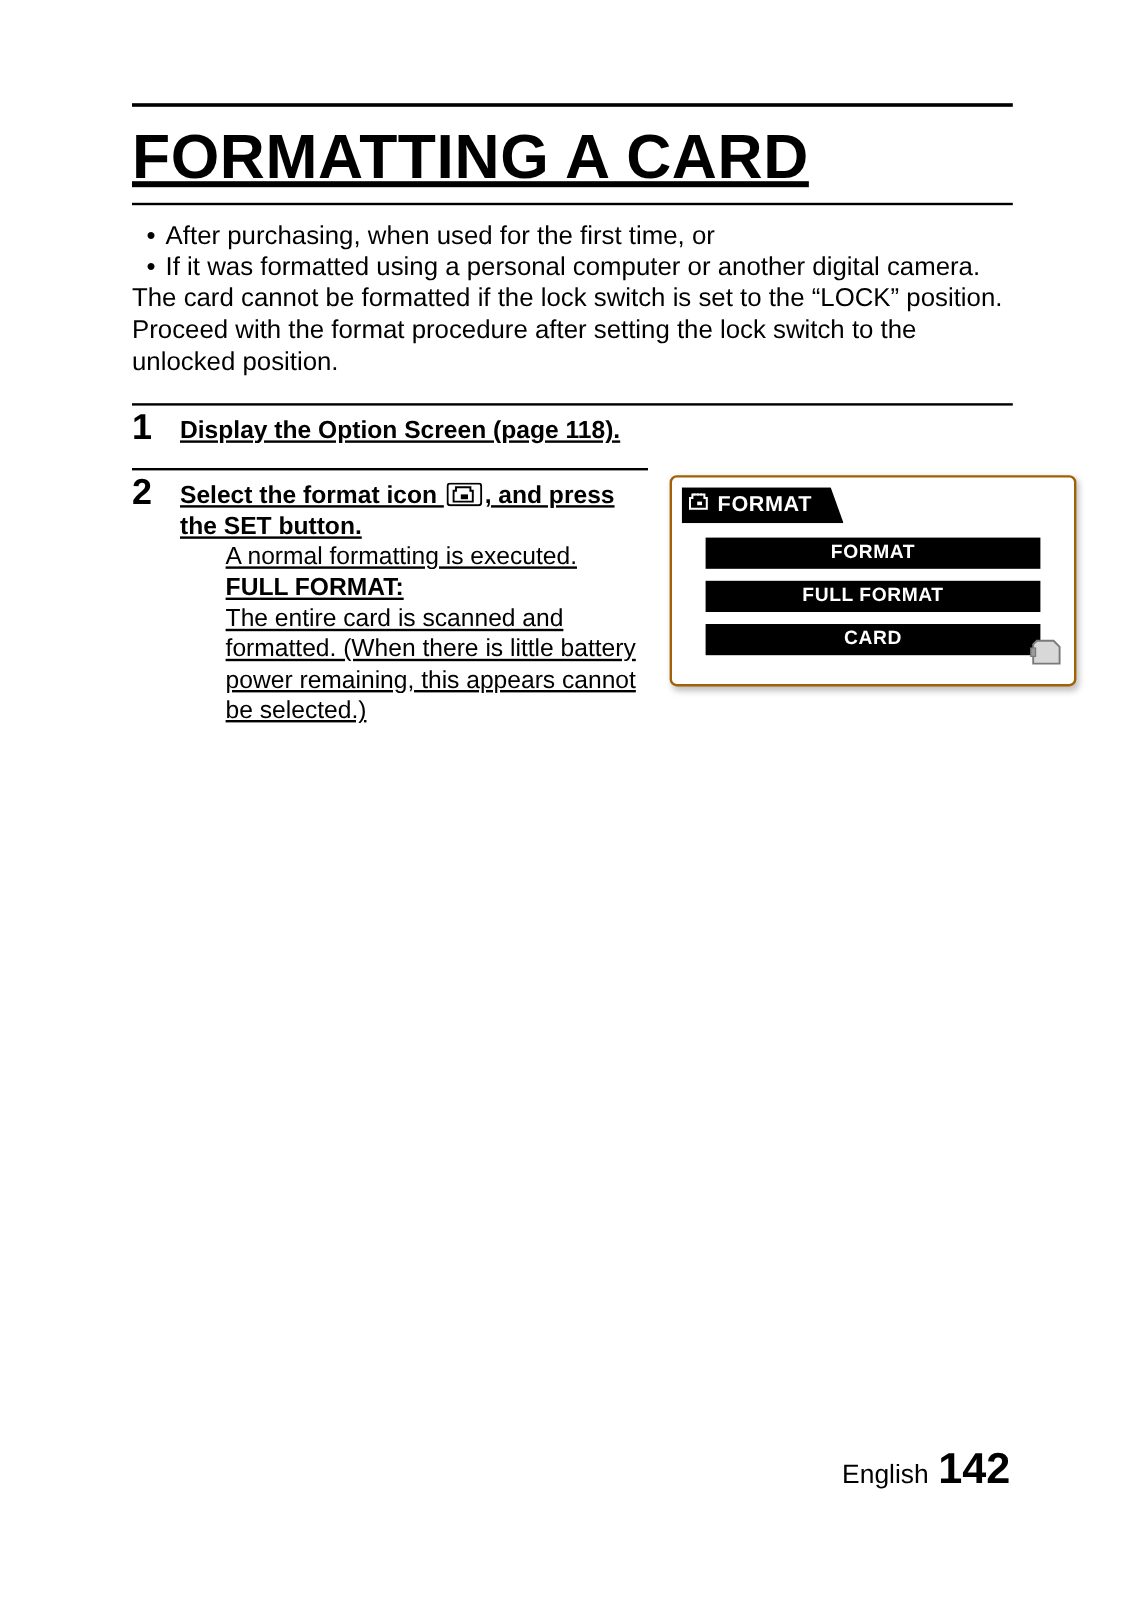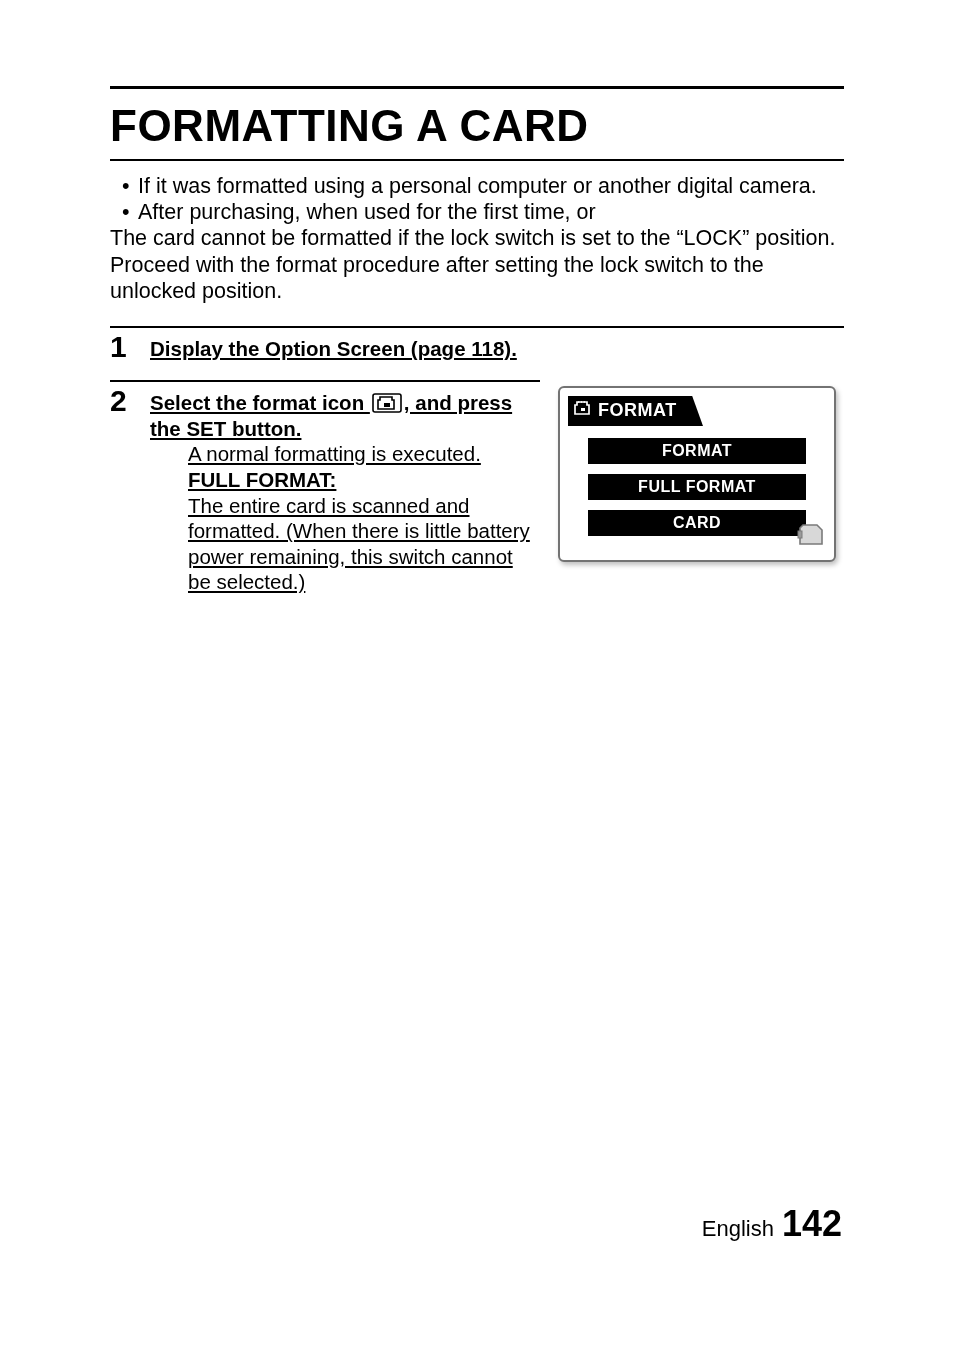--- a/index.html
+++ b/index.html
@@ -9,24 +9,25 @@
       background: #fff;
       font-family: Arial, Helvetica, sans-serif;
       color: #000;
       position: relative;
       padding: 86px 110px 60px 110px;
     }
     .rule-thick { border-top: 3.5px solid #000; margin-bottom: 6px; }
     .rule-med   { border-top: 2.5px solid #000; }
 
     h1.title {
-      font-size: 44px;
+      font-size: 52px;
       font-weight: 900;
       letter-spacing: 0.5px;
       padding: 6px 0 8px 0;
+      text-decoration: underline;
     }
     .intro { font-size: 21.5px; line-height: 1.22; margin-top: 12px; }
     .intro .bullets { padding-left: 12px; }
     .intro .bullets li { list-style: none; position: relative; padding-left: 16px; }
     .intro .bullets li::before { content: "\2022"; position: absolute; left: 0; top: 0; }
 
     .steps { margin-top: 22px; }
     .step-rule-full { border-top: 2.5px solid #000; margin-bottom: 2px; }
     .step {
       display: grid;
@@ -62,23 +63,23 @@
     
     .inline-icon {
       display: inline-flex;
       vertical-align: -3px;
       margin: 0 2px;
     }
 
     
     .screen-wrap { position: relative; padding-top: 6px; }
     .screen {
-      width: 278px;
+      width: 339px;
       background: #fff;
-      border: 2px solid #737373;
+      border: 2px solid #a16207;
       border-radius: 6px;
       position: relative;
       padding: 8px 8px 14px 8px;
       box-shadow: 2px 3px 5px rgba(0,0,0,0.25);
     }
     .screen-title-row {
       display: flex;
       align-items: center;
       gap: 6px;
       color: #fff;
@@ -128,22 +129,22 @@
   </style>
 </head>
 <body>
 
 <div class="rule-thick"></div>
 <h1 class="title">FORMATTING A CARD</h1>
 <div class="rule-med"></div>
 
 <div class="intro">
   <ul class="bullets">
+    <li>After purchasing, when used for the first time, or</li>
     <li>If it was formatted using a personal computer or another digital camera.</li>
-    <li>After purchasing, when used for the first time, or</li>
   </ul>
   <div>The card cannot be formatted if the lock switch is set to the “LOCK” position. Proceed with the format procedure after setting the lock switch to the unlocked position.</div>
 </div>
 
 <div class="steps">
 
   <div class="step-rule-full"></div>
   <div class="step">
     <div class="step-num">1</div>
     <div class="step-body">
@@ -162,21 +163,21 @@
             <span>Select the format icon </span><span class="inline-icon">
                 <svg width="30" height="20" viewBox="0 0 30 20">
                   <rect x="1" y="1" width="28" height="18" rx="2" fill="none" stroke="#000" stroke-width="1.6"></rect>
                   <path d="M8 4 h12 v3 h2 v9 h-16 v-9 h2 z" fill="none" stroke="#000" stroke-width="1.6"></path>
                   <rect x="12" y="10" width="6" height="4" fill="#000"></rect>
                 </svg>
               </span><span>, and press the SET button.</span>
           </span>
           <span class="nested-text">A normal formatting is executed.</span>
           <span class="nested-label">FULL FORMAT:</span>
-          <span class="nested-text">The entire card is scanned and formatted. (When there is little battery power remaining, this switch cannot be selected.)</span>
+          <span class="nested-text">The entire card is scanned and formatted. (When there is little battery power remaining, this appears cannot be selected.)</span>
         </div>
       </div>
     </div>
 
     <div class="screen-wrap">
       <div class="screen">
         <div class="screen-title-row">
           <span class="tab">
             <span>
               <svg width="18" height="16" viewBox="0 0 18 16">

